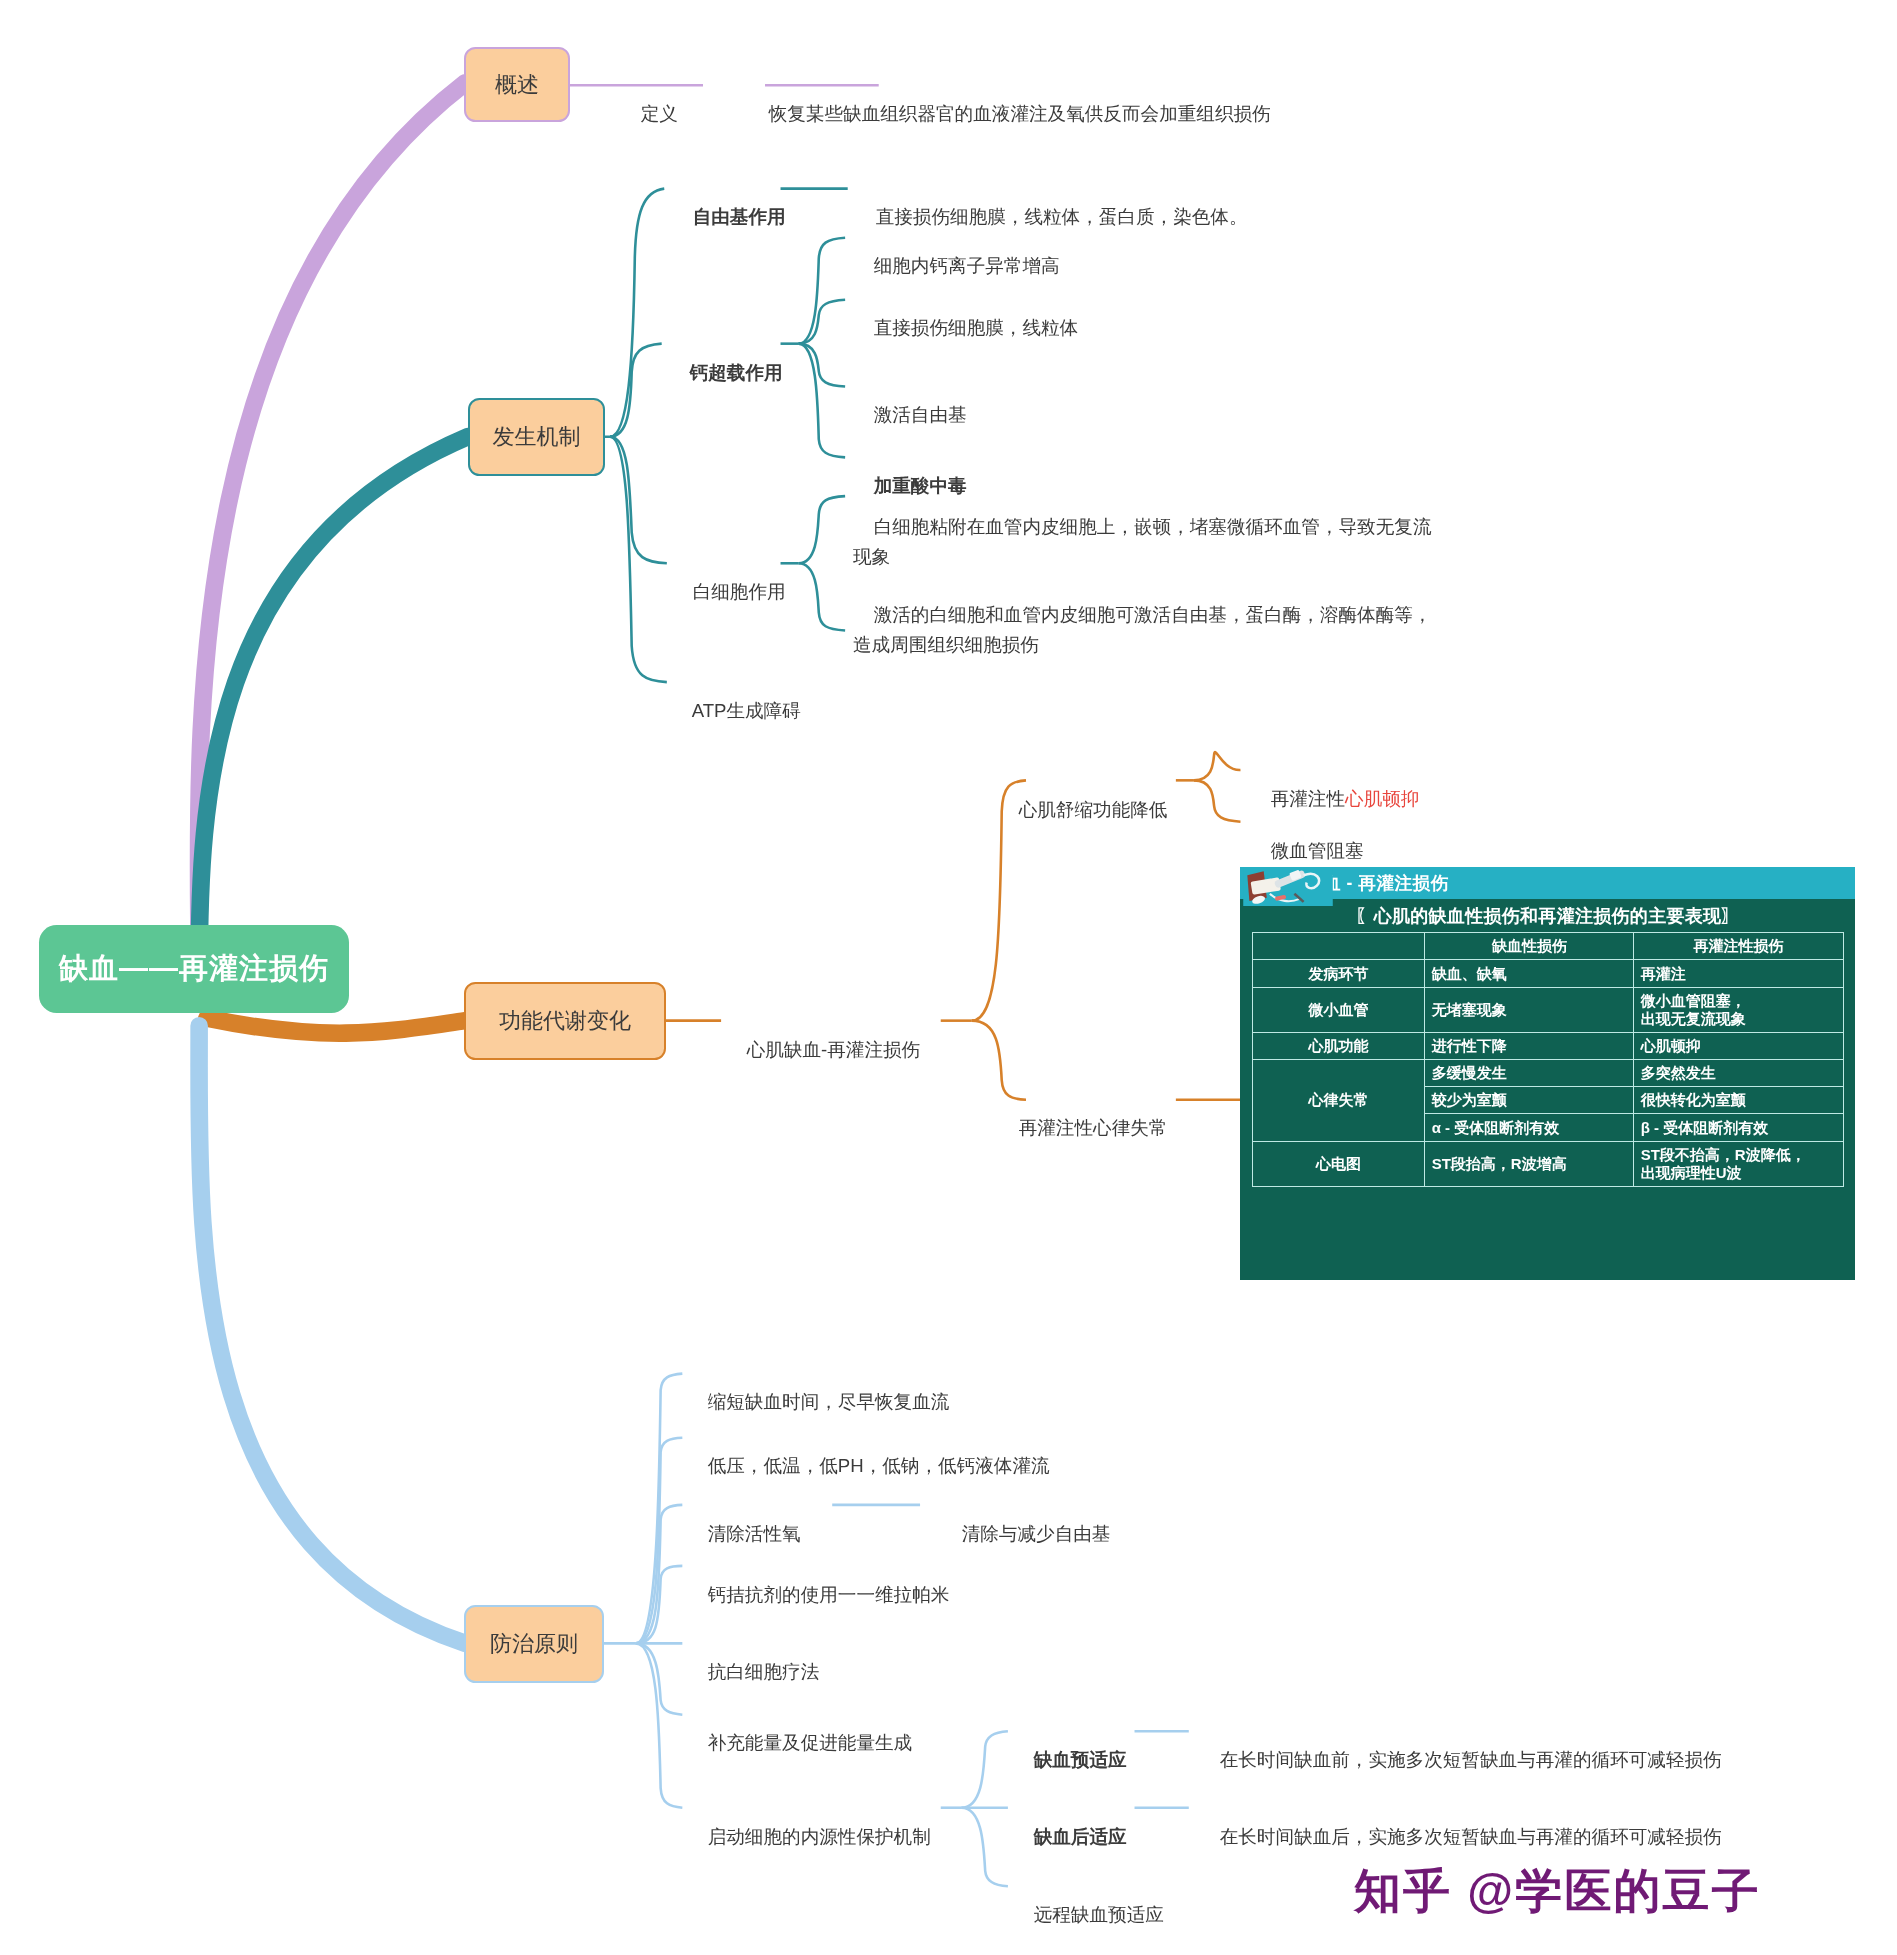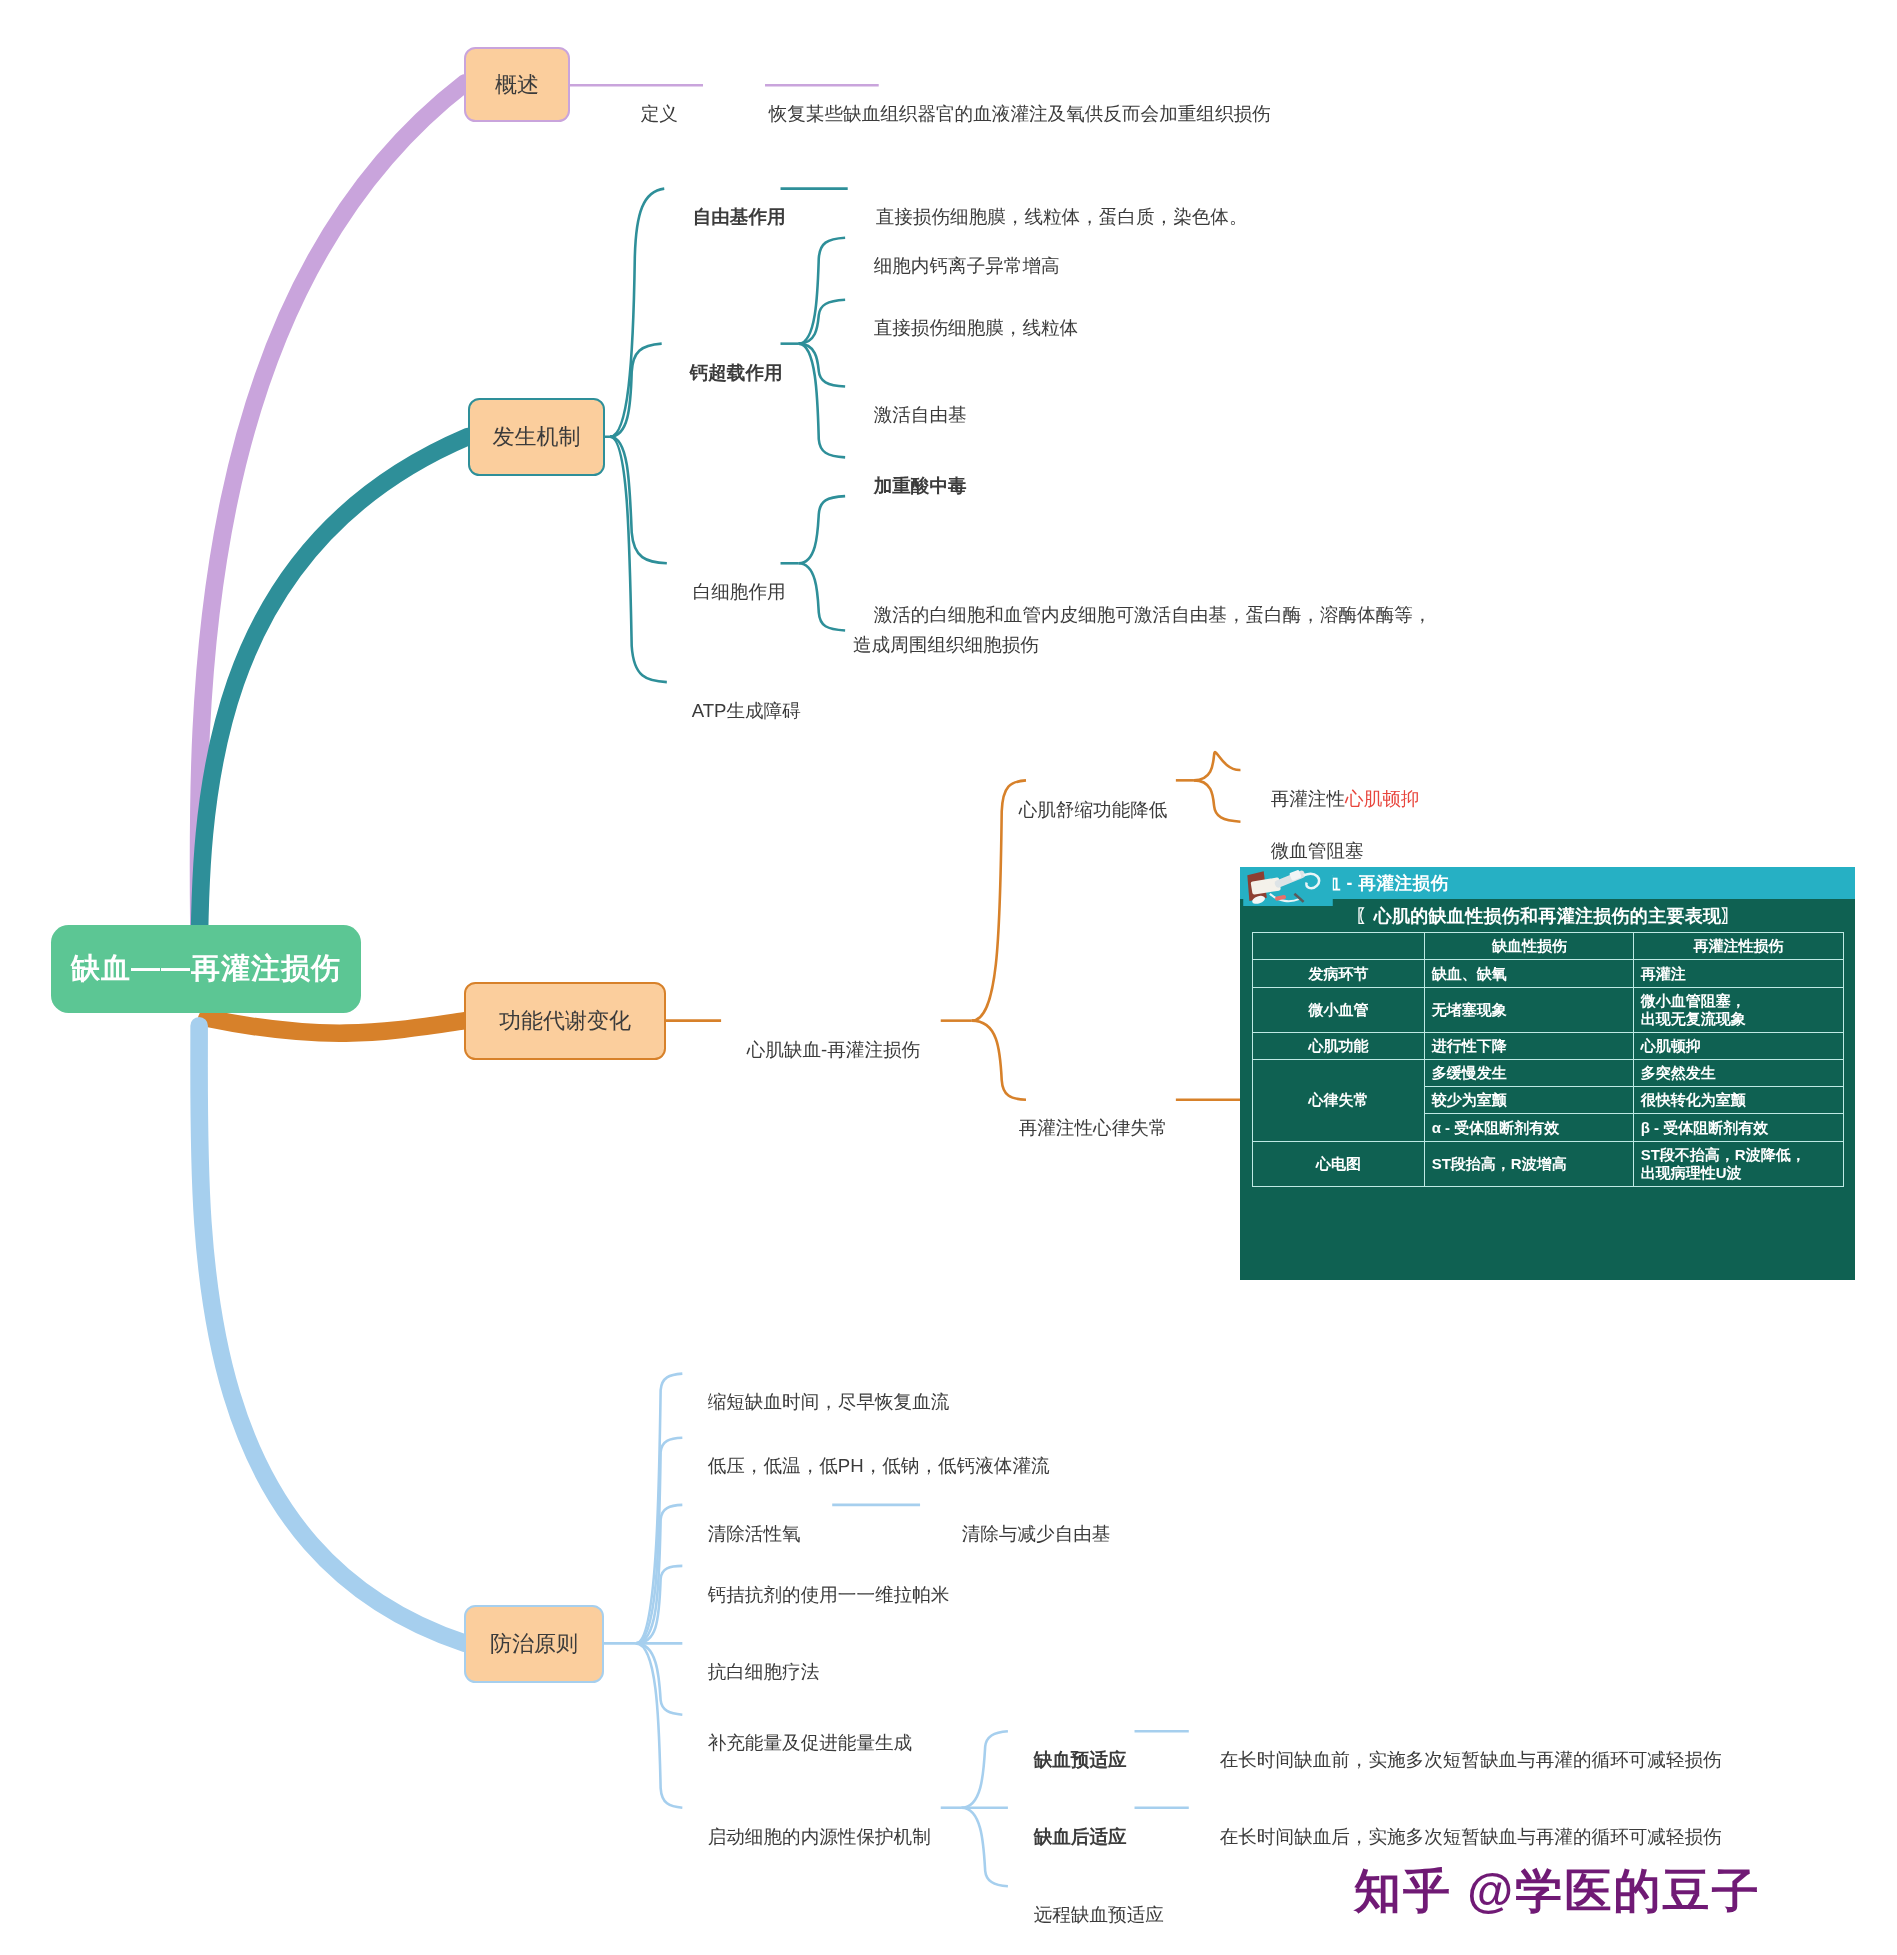--- a/index.html
+++ b/index.html
@@ -137,21 +137,21 @@
 
     <path d="M 1820 3498 L 1860 3498" stroke="#A6CFEE" stroke-width="5" fill="none"></path>
     <path d="M 1860 3498 C 1900 3498 1903 3430 1906 3380 C 1908 3360 1922 3352 1950 3350" stroke="#A6CFEE" stroke-width="5" fill="none"></path>
     <path d="M 1860 3498 L 1950 3498" stroke="#A6CFEE" stroke-width="5" fill="none"></path>
     <path d="M 1860 3498 C 1900 3498 1903 3570 1906 3620 C 1908 3640 1922 3648 1950 3650" stroke="#A6CFEE" stroke-width="5" fill="none"></path>
 
     <path d="M 2195 3350 L 2300 3350" stroke="#A6CFEE" stroke-width="5" fill="none"></path>
     <path d="M 2195 3498 L 2300 3498" stroke="#A6CFEE" stroke-width="5" fill="none"></path>
   </svg>
 
-  <div class="node root" style="left:39px;top:925px;width:310px;height:88px;font-size:29px;margin-left:12px;">
+  <div class="node root" style="left:39px;top:925px;width:310px;height:88px;font-size:29px;">
     <span>缺血——再灌注损伤</span>
   </div>
 
   <div class="node topic purple" style="left:464px;top:47px;width:106px;height:75px;font-size:22px;">
     <span>概述</span>
   </div>
 
   <div class="node topic teal" style="left:468px;top:398px;width:137px;height:78px;font-size:22px;">
     <span>发生机制</span>
   </div>
@@ -189,20 +189,24 @@
   </div>
   <div class="leaf" style="left:853px;top:372px;font-size:18.6px;">
     <span>激活自由基</span>
   </div>
   <div class="leaf" style="left:853px;top:443px;font-size:18.6px;font-weight:bold;">
     <span>加重酸中毒</span>
   </div>
 
   <div class="leaf" style="left:672px;top:549px;font-size:18.6px;">
     <span>白细胞作用</span>
+  </div>
+  <div class="leaf" style="left:853px;top:481px;font-size:18.6px;line-height:1.65;">
+    <span>白细胞粘附在血管内皮细胞上，嵌顿，堵塞微循环血管，导致无复流
+现象</span>
   </div>
   <div class="leaf" style="left:853px;top:569px;font-size:18.6px;line-height:1.65;">
     <span>激活的白细胞和血管内皮细胞可激活自由基，蛋白酶，溶酶体酶等，
 造成周围组织细胞损伤</span>
   </div>
 
   <div class="leaf" style="left:672px;top:668px;font-size:18.6px;">
     <span>ATP生成障碍</span>
   </div>
 

